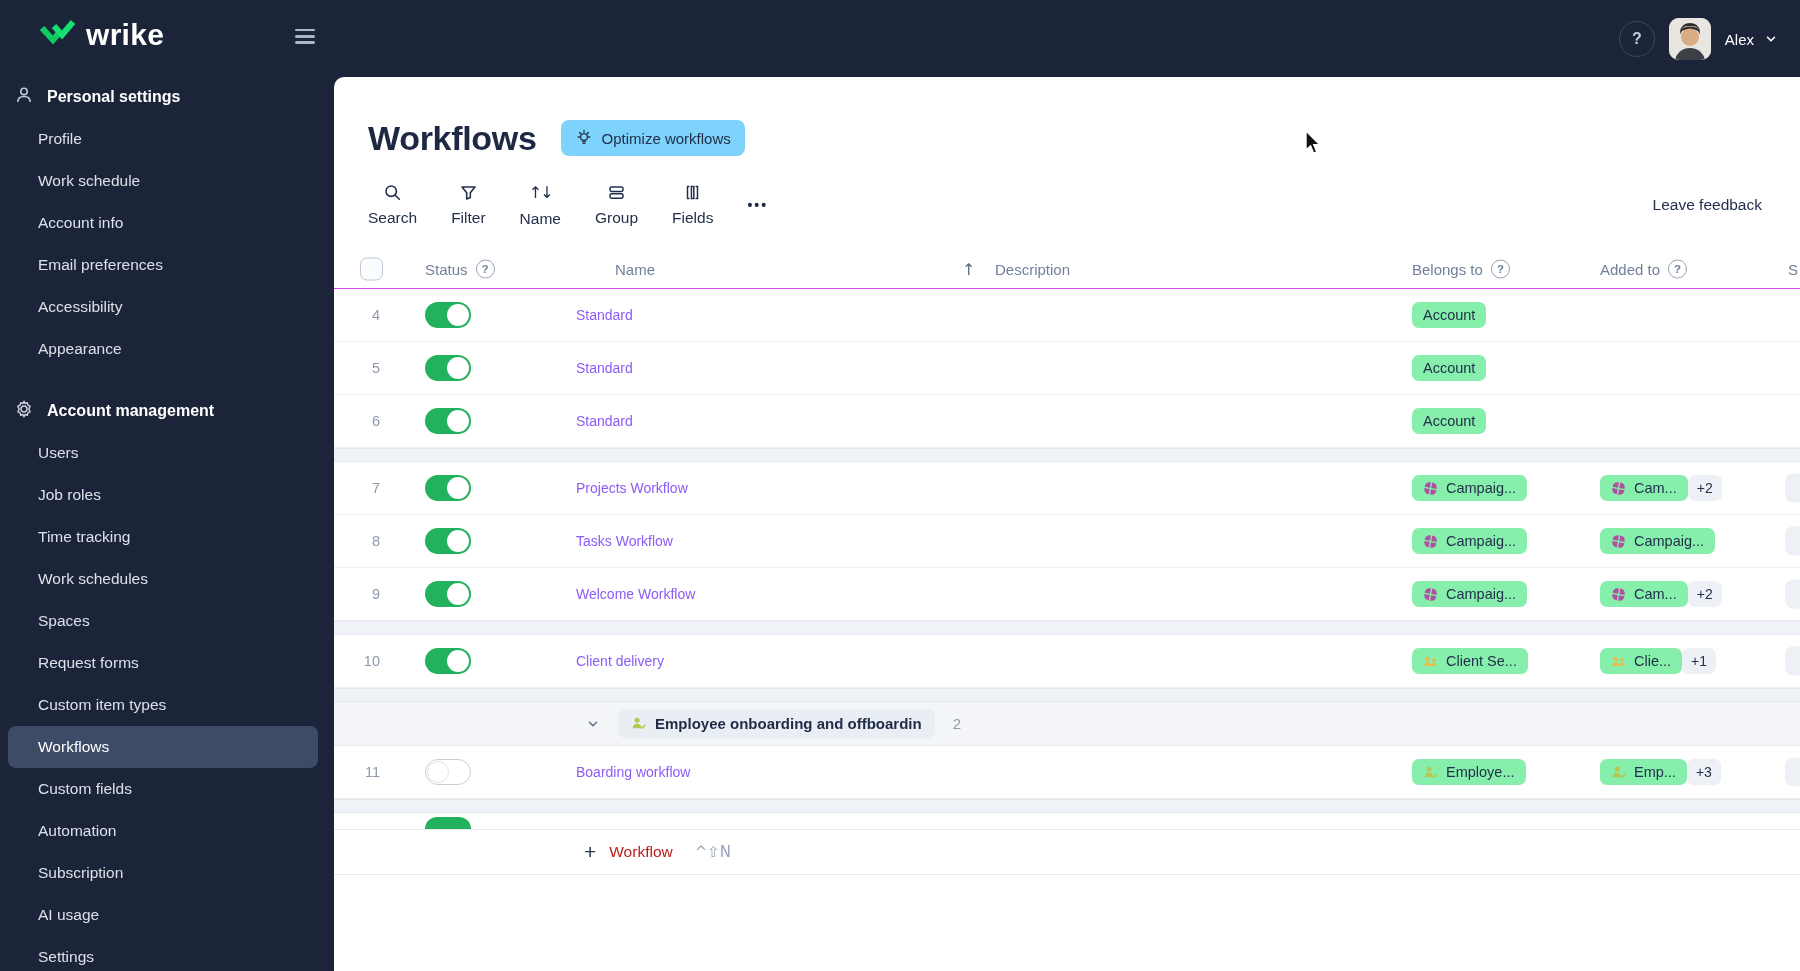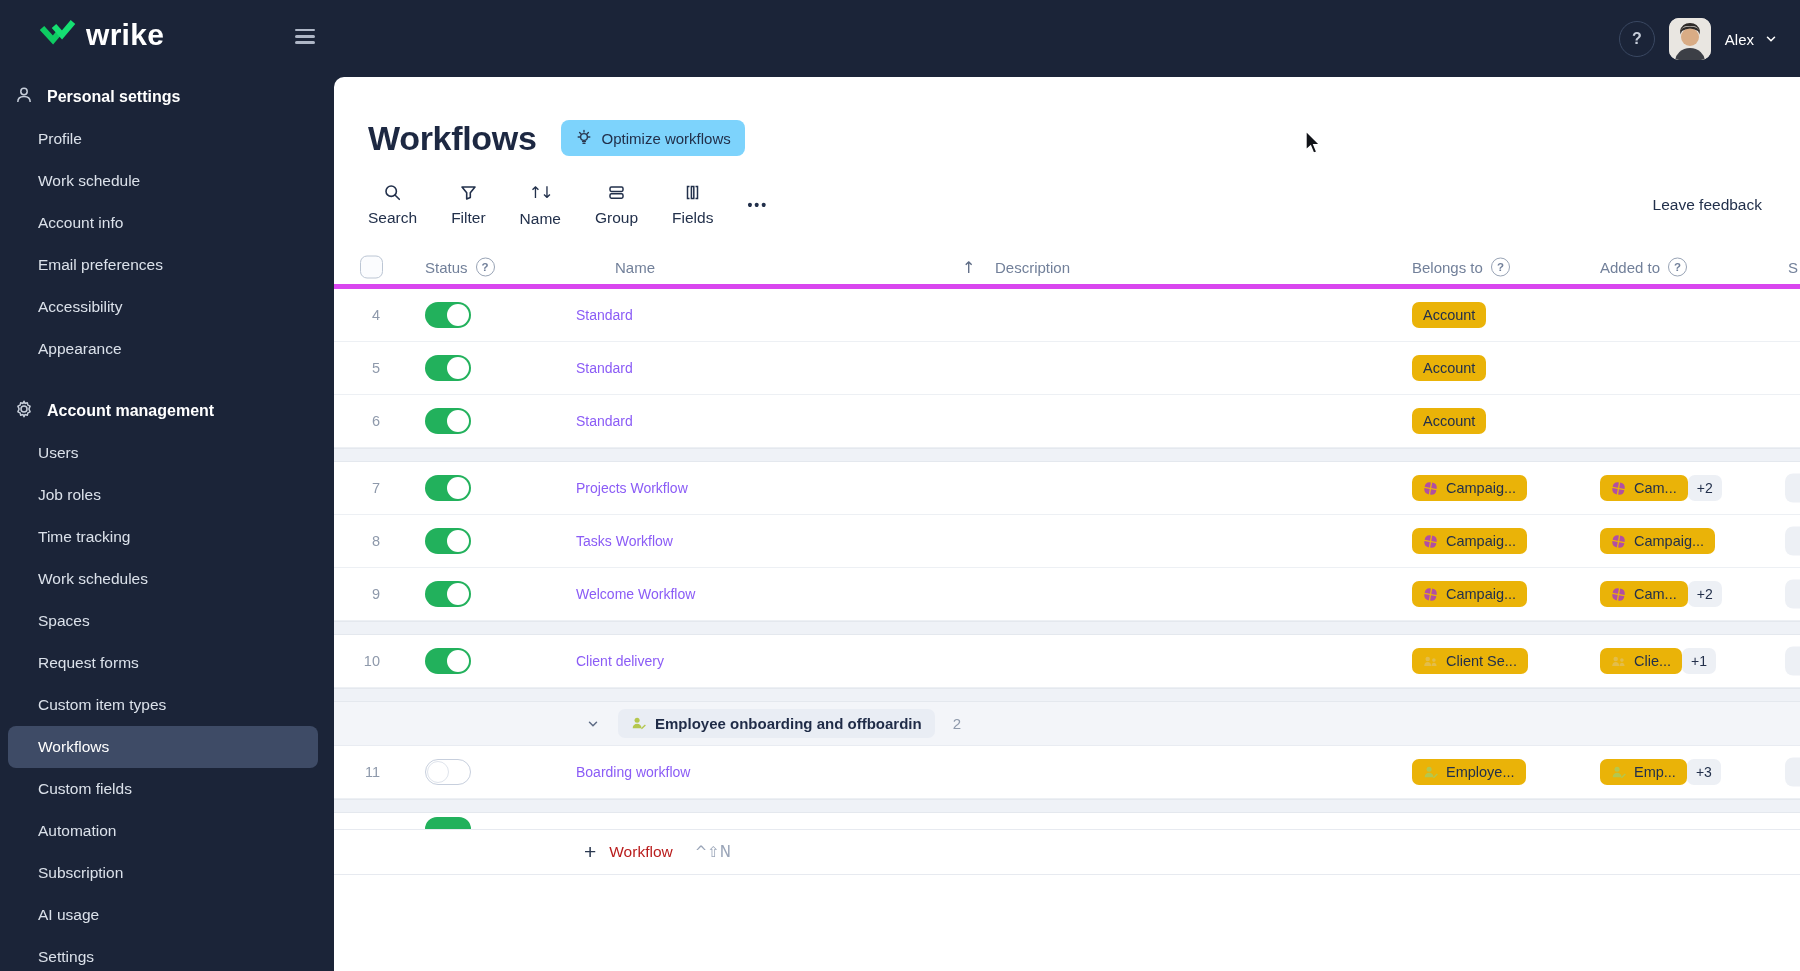--- a/index.html
+++ b/index.html
@@ -42,21 +42,21 @@
 
   .toolbar { display:flex; align-items:center; gap:34px; margin-top:24px; padding:0 32px 0 34px; height:36px; }
   .tb-item { display:inline-flex; align-items:center; gap:8px; background:none; border:none; padding:0;
     font-size:15.5px; color:#22304b; cursor:pointer; font-family:inherit;flex-direction:column; }
   .tb-sort-glyph { font-family:"DejaVu Sans",sans-serif; font-size:16px; color:#22304b; letter-spacing:-2px; }
   .tb-more { font-size:14px; letter-spacing:2px; font-weight:700; }
   .leave-feedback { margin-left:auto; font-size:15.5px; color:#22304b; background:none; border:none; cursor:pointer; font-family:inherit; }
 
   
   .table { position:relative; margin-top:26px; }
-  .thead { position:relative; height:40px; border-bottom:5px solid #d946ef; color:#72809a; font-size:15px; }
+  .thead { position:relative; height:40px; border-bottom:1px solid #d946ef; color:#72809a; font-size:15px; }
   .th { position:absolute; top:50%; transform:translateY(-50%); display:inline-flex; align-items:center; gap:8px; }
   .q-icon { width:19px; height:19px; border-radius:50%; border:1.4px solid #98a3b5; color:#72809a;
     font-size:11.5px; display:inline-flex; align-items:center; justify-content:center; font-weight:700; }
   .sort-arrow { font-family:"DejaVu Sans",sans-serif; font-size:16px; color:#5d6b85; }
 
   .hdr-checkbox { position:absolute; left:26px; top:50%; transform:translateY(-50%); width:23px; height:23px;
     border:1.6px solid #bcc6d4; border-radius:7px; background:#fbfcfe; cursor:pointer; }
 
   .row { position:relative; height:53px; border-bottom:1px solid #edf0f4; background:#fff; }
   .cell { position:absolute; top:50%; transform:translateY(-50%); }
@@ -68,21 +68,21 @@
   .sliver { position:absolute; right:0; top:50%; transform:translateY(-50%); width:15px; height:29px;
     background:#edf0f5; border-radius:8px 0 0 8px; }
 
   .toggle { width:46px; height:26px; border-radius:13px; position:relative; cursor:pointer; }
   .toggle.on { background:#22b15c; }
   .toggle.off { background:#ffffff; border:1.6px solid #c7cfdd; }
   .toggle .knob { position:absolute; top:2px; width:22px; height:22px; border-radius:50%; background:#ffffff; }
   .toggle.on .knob { right:2px; }
   .toggle.off .knob { left:1px; top:1px; border:1px solid #dfe4ec; }
 
-  .chip { display:inline-flex; align-items:center; gap:8px; background:#eab308; border-radius:7px;
+  .chip { display:inline-flex; align-items:center; gap:8px; background:#86efac; border-radius:7px;
     padding:5px 11px; font-size:14.5px; color:#23304b; white-space:nowrap; }
   .plus-chip { display:inline-flex; align-items:center; background:#edf0f5; border-radius:7px;
     padding:5px 9px; font-size:14px; color:#23304b; }
 
   .band { height:14px; background:#eff2f7; border-top:1px solid #e4e8ee; border-bottom:1px solid #e4e8ee; }
   .group-row { display:flex; align-items:center; gap:18px; height:44px; background:#f3f5f9;
     border-bottom:1px solid #e9ecf2; padding-left:252px; }
   .group-chev { background:none; border:none; padding:0; cursor:pointer; display:flex; }
   .group-chip { display:inline-flex; align-items:center; gap:9px; background:#e9edf4; border-radius:7px;
     padding:6px 13px; font-size:15px; font-weight:600; color:#1f2b47; white-space:nowrap; }

